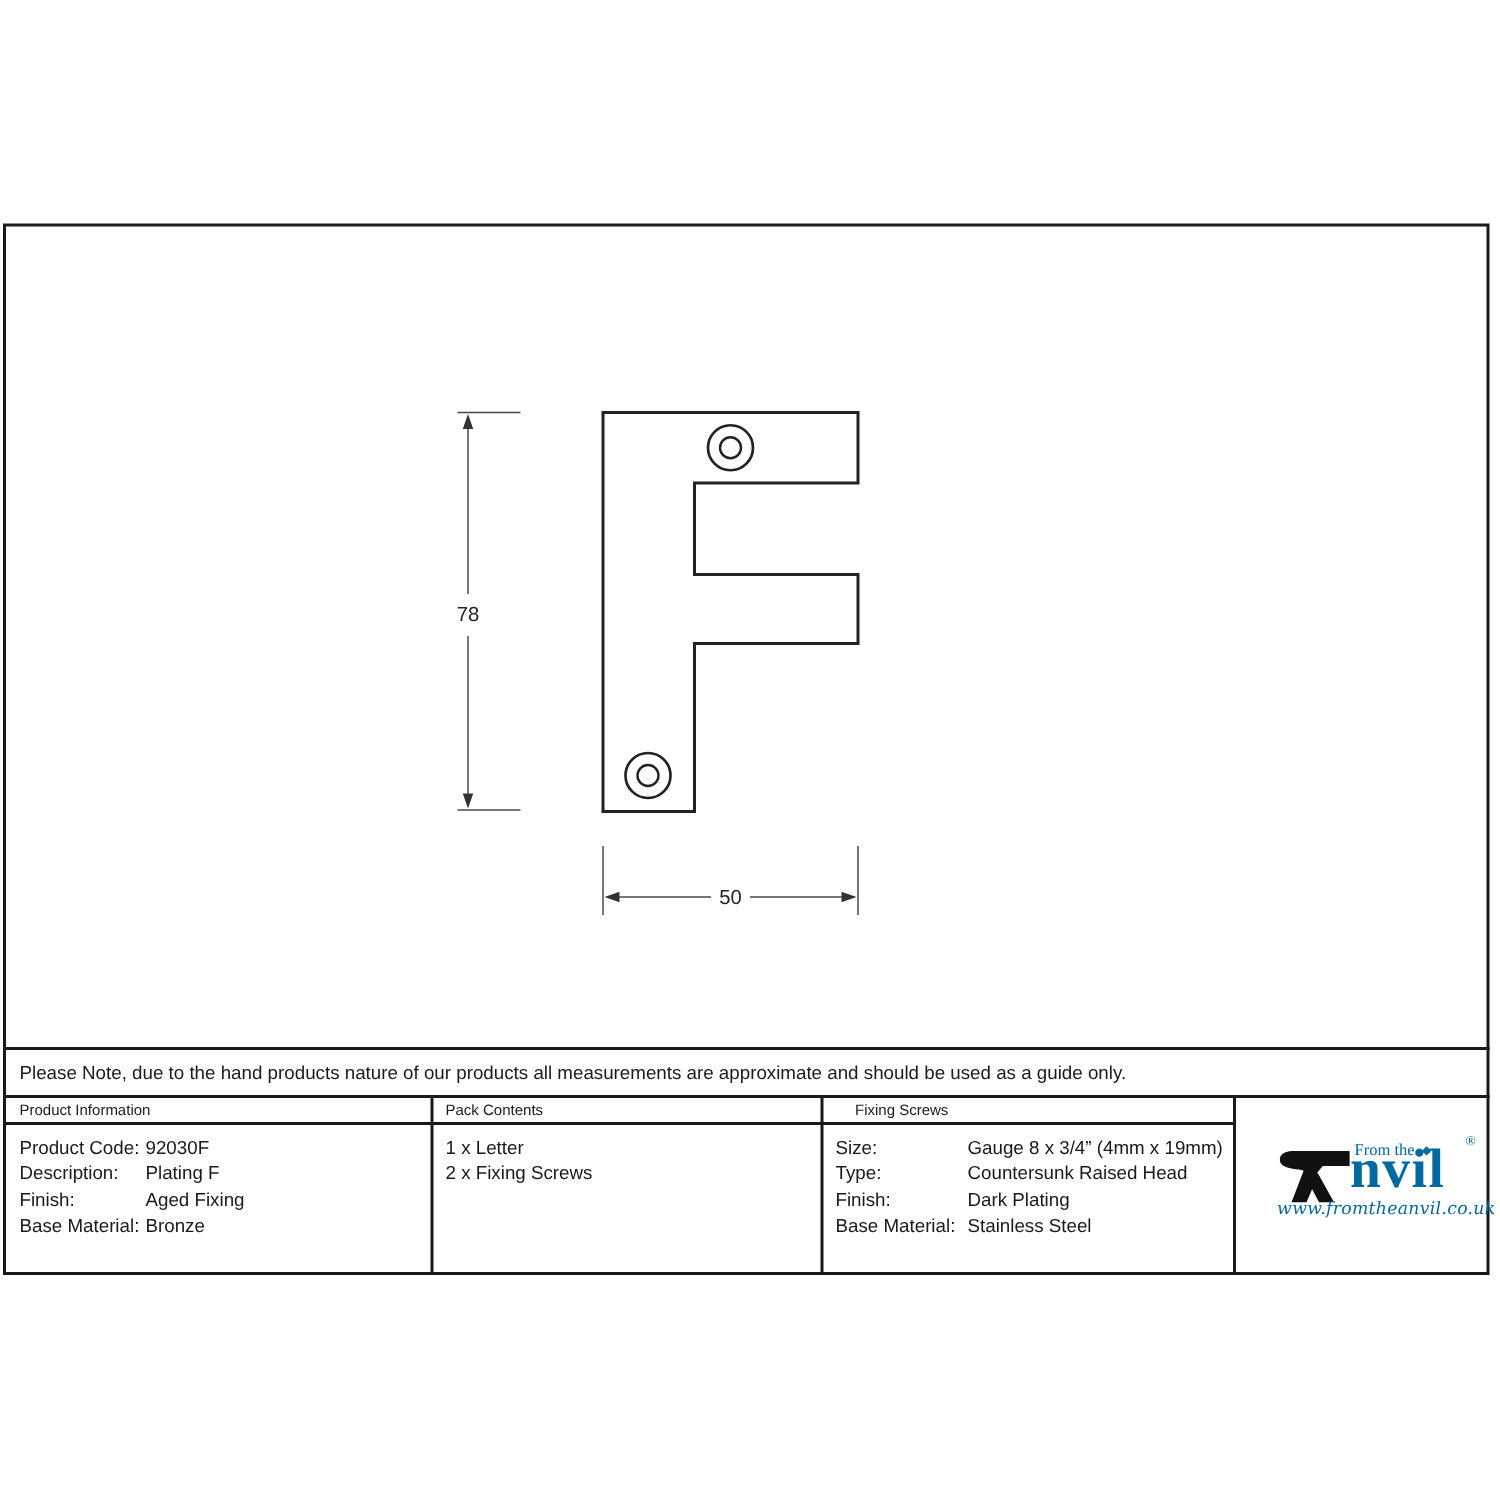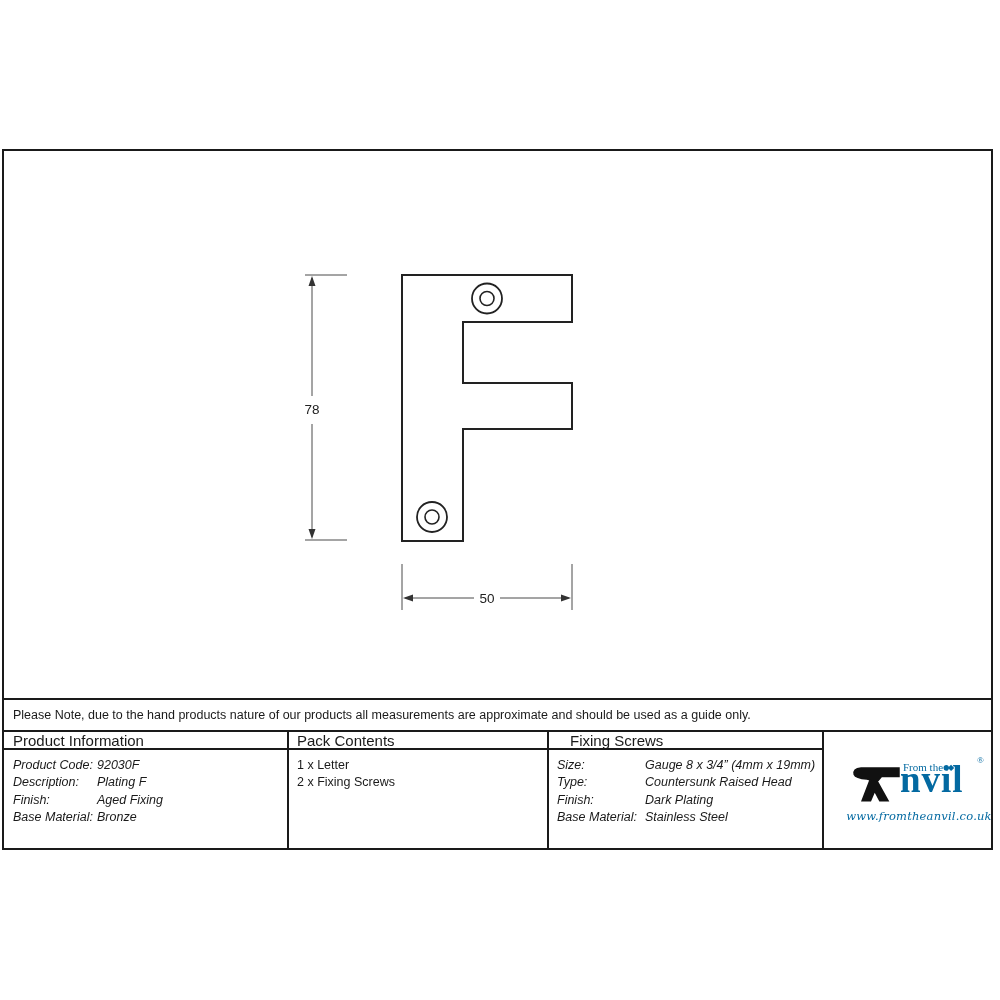--- a/index.html
+++ b/index.html
@@ -14,41 +14,41 @@
   .h-header-bot{left:2px;top:748px;width:821px;}
   .v-div1{left:287px;top:730px;height:120px;}
   .v-div2{left:547px;top:730px;height:120px;}
   .v-div3{left:822px;top:730px;height:120px;}
 
   .drawing-svg{position:absolute;left:270px;top:255px;width:345px;height:365px;}
 
   .notice{position:absolute;left:13px;top:700px;width:960px;height:30px;
           line-height:30px;font-size:12.5px;white-space:nowrap;}
 
-  .th{position:absolute;top:733px;height:15px;line-height:15px;font-size:15px;}
+  .th{position:absolute;top:733px;height:15px;line-height:15px;font-size:10px;}
   .th1{left:13px;} .th2{left:297px;} .th3{left:557px;margin-left:13px;}
 
   .col{position:absolute;top:757px;font-size:12.5px;}
   .col1{left:13px;width:265px;}
   .col2{left:297px;width:240px;text-align:center;}
   .col3{left:557px;width:258px;}
   .kv{display:flex;line-height:17.3px;}
   .col1 .k{width:84px;flex:none;}
   .col3 .k{width:88px;flex:none;}
-  .k,.v{white-space:nowrap;font-style:italic;}
+  .k,.v{white-space:nowrap;}
 
   .logo{position:absolute;left:845px;top:752px;width:146px;height:74px;color:#0369a1;}
   .anvil-svg{position:absolute;left:6px;top:10px;width:50px;height:44px;}
   .brand-rest{position:absolute;left:55px;top:8px;font-family:"Liberation Serif",serif;
               font-size:37px;font-weight:600;line-height:40px;letter-spacing:1px;}
   .fromthe{position:absolute;left:58px;top:9px;font-family:"Liberation Serif",serif;
            font-size:11px;white-space:nowrap;}
   .dia{font-size:8px;margin-left:5px;vertical-align:1px;}
   .reg{position:absolute;left:132px;top:3px;font-size:9px;font-family:"Liberation Serif",serif;}
-  .logo-url{position:absolute;left:-4px;top:57px;width:156px;text-align:center;
+  .logo-url{position:absolute;left:-4px;top:46px;width:156px;text-align:right;
             font-family:"DejaVu Serif",serif;font-style:italic;font-size:11.5px;
             letter-spacing:0.2px;white-space:nowrap;}
 </style>
 </head>
 <body>
 
 <div class="canvas">
 
   <div class="outer-border"></div>
 

